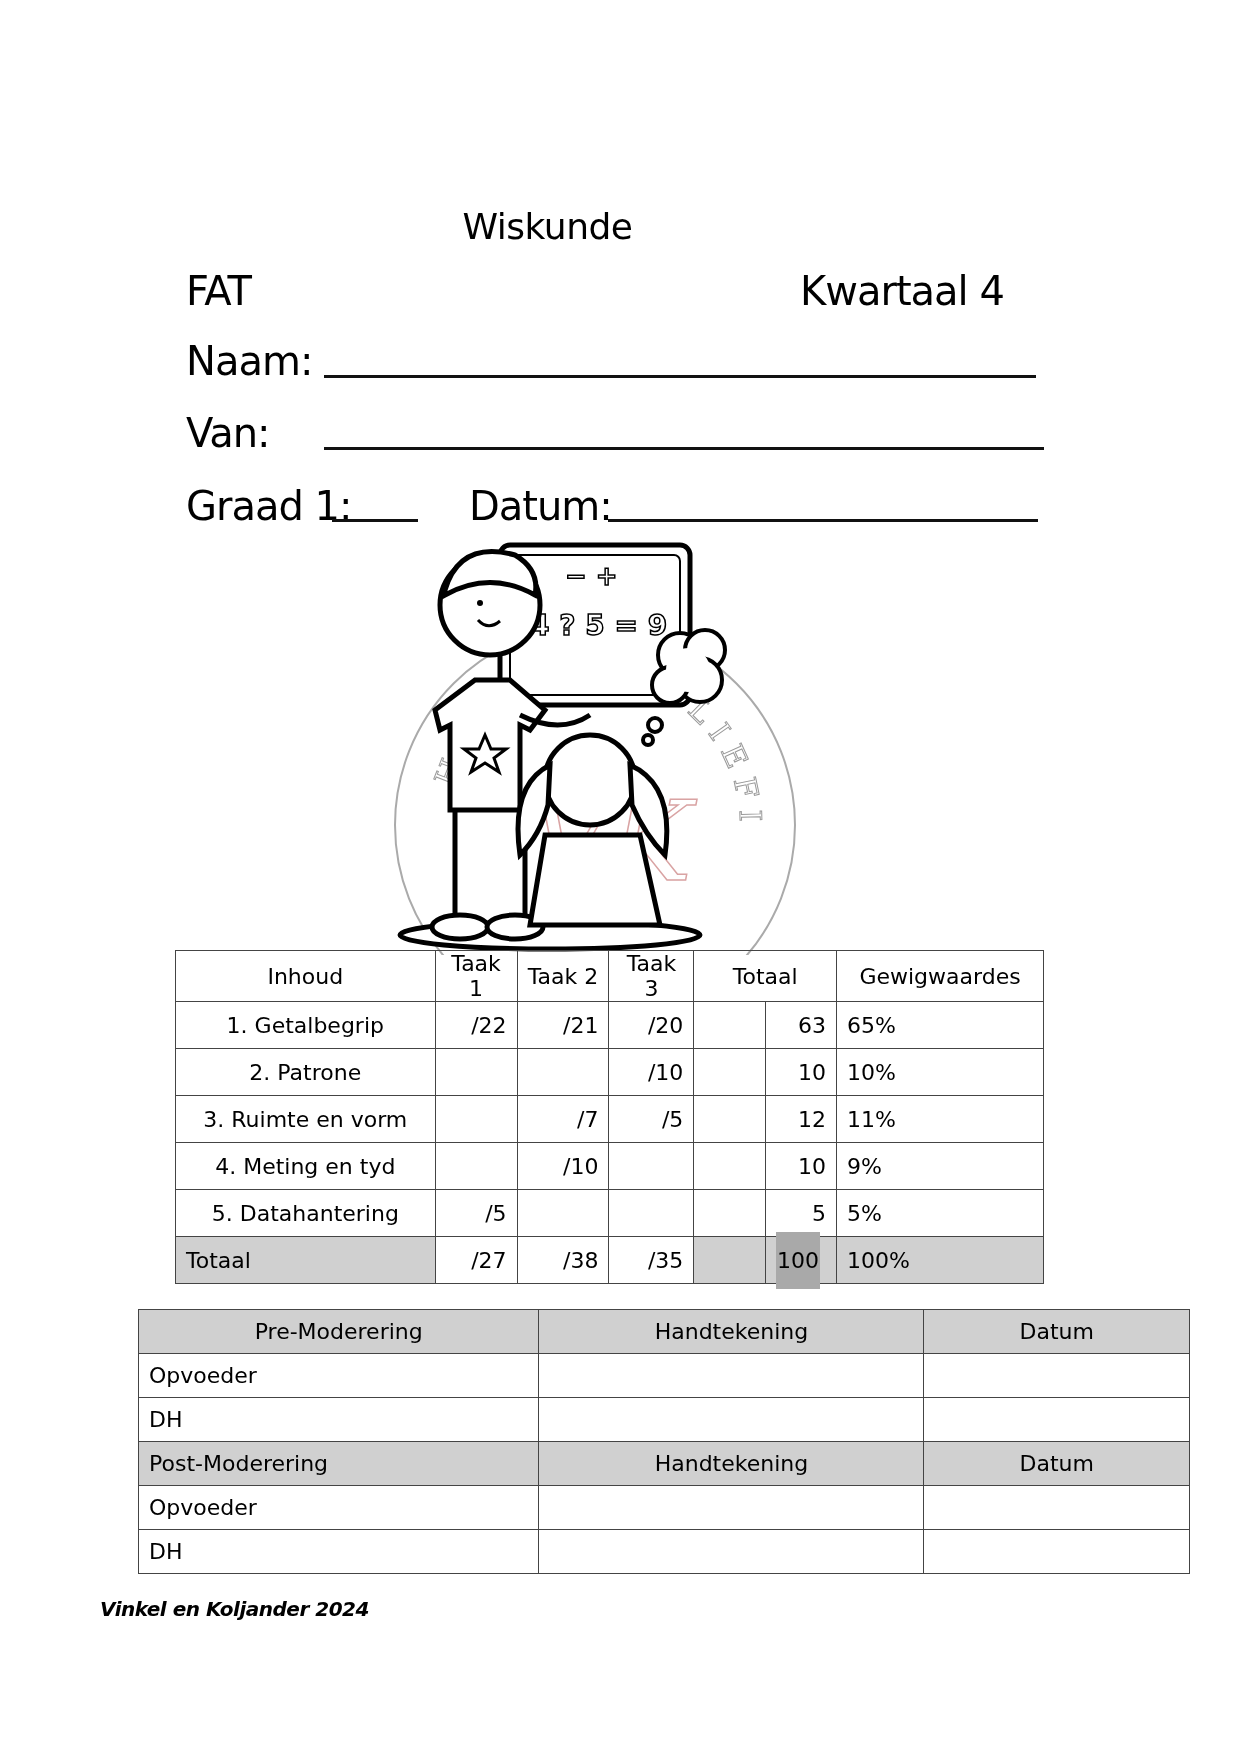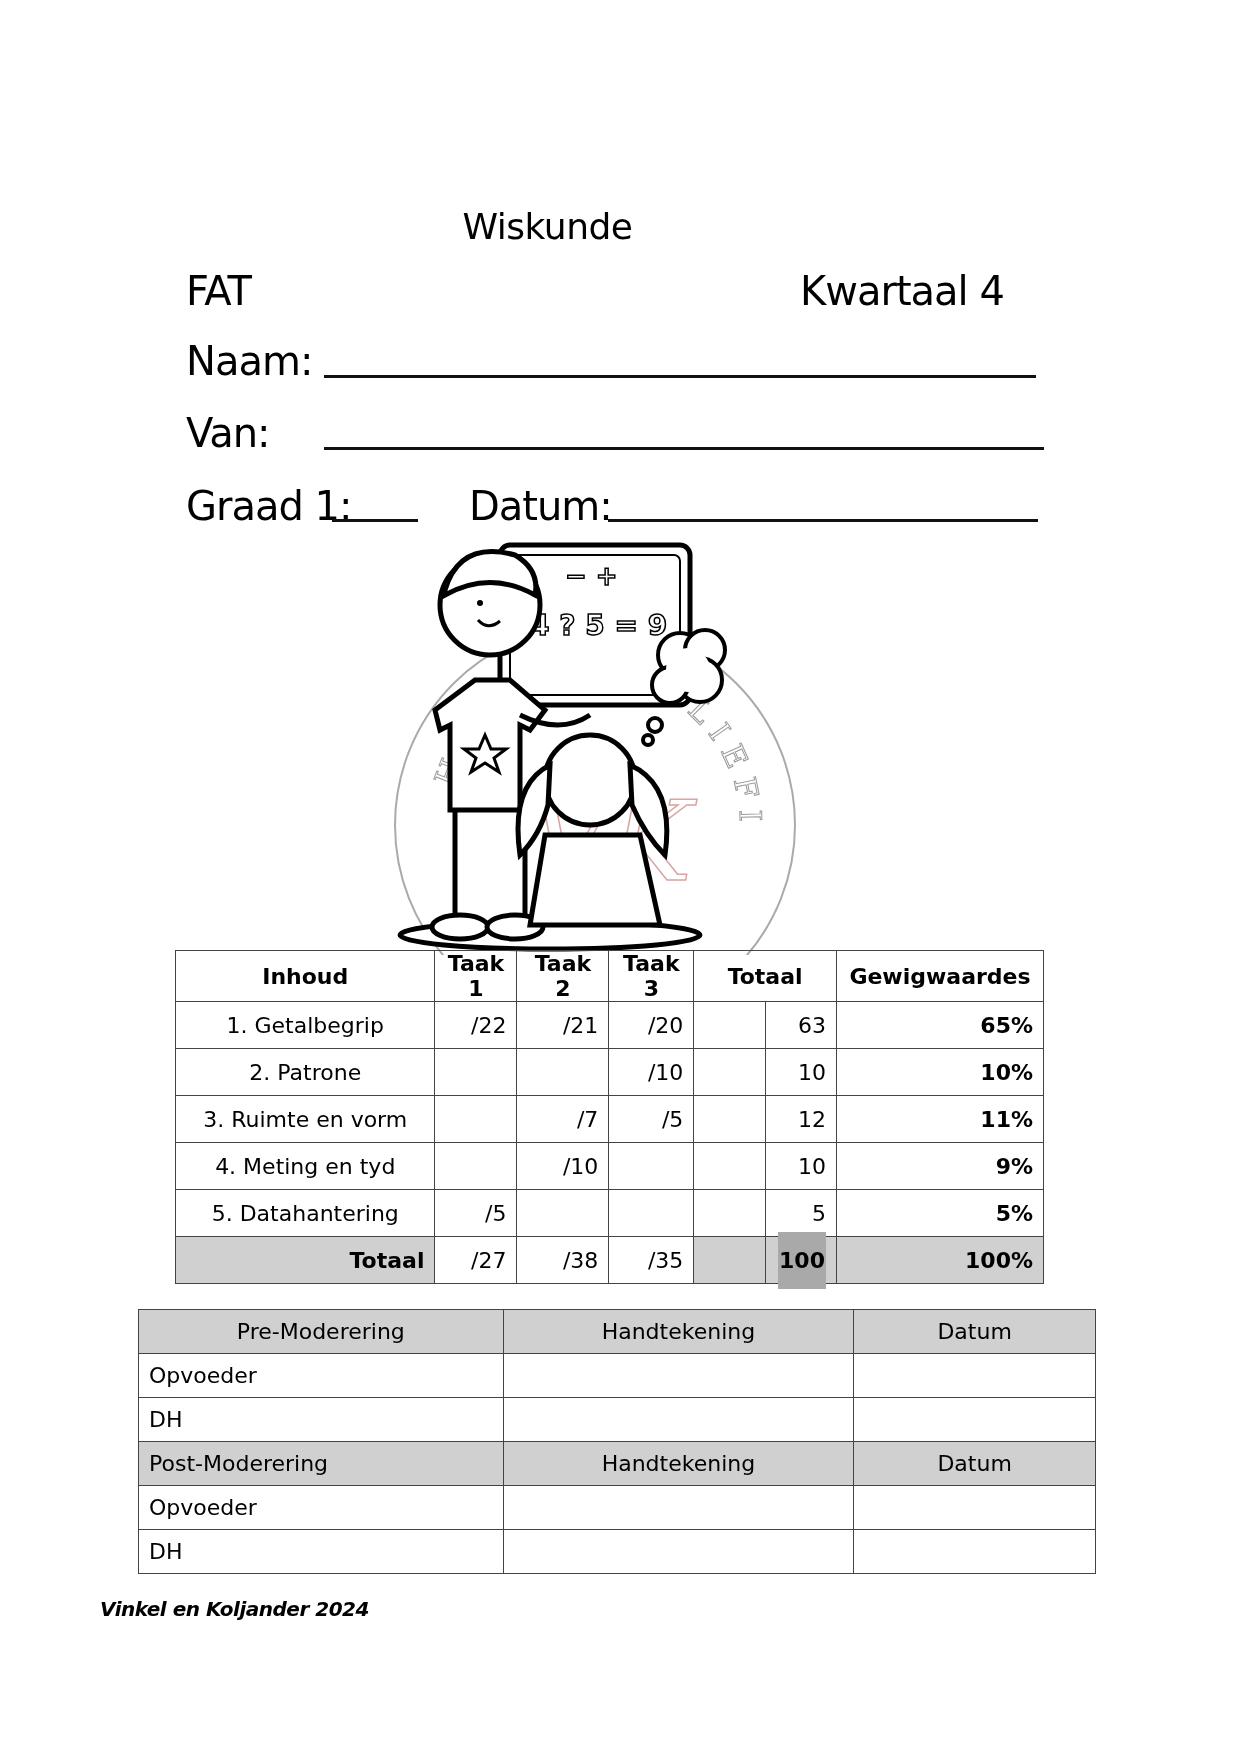--- a/index.html
+++ b/index.html
@@ -7,22 +7,22 @@
          font-family: "DejaVu Sans", sans-serif; color: #000; }
   .abs { position: absolute; }
   .title { left: 0; width: 1095px; top: 206px; text-align: center; font-size: 36px; letter-spacing: -0.5px; }
   .big { font-size: 40px; letter-spacing: -1px; }
   .line { position: absolute; height: 3px; background: #111; }
   .watermark-text { font-family: "DejaVu Serif", serif; fill: none; stroke: #999; stroke-width: 1; font-size: 30px; letter-spacing: 10px; }
   table { border-collapse: collapse; position: absolute; }
   td { border: 1.5px solid #444; font-size: 22px; padding: 0 10px; height: 47px; box-sizing: border-box; background: transparent; }
   .score td { text-align: right; }
   .score td.lbl { text-align: center; }
-  .score td.c { text-align: right; font-weight: bold; }
-  .score tr.hdr td { text-align: center; font-weight: bold; }
+  .score td.c { text-align: left; }
+  .score tr.hdr td { text-align: center; }
   .grey { background: rgba(200,200,200,0.85) !important; }
   .hl { background: #a9a9a9; padding: 16px 1px; }
   .mod td { height: 44px; font-size: 22px; }
   .mod td.c { text-align: center; }
   .footer { left: 100px; top: 1597px; font-size: 20px; font-style: italic; font-weight: bold; letter-spacing: -0.5px; text-align: center; }
   .illus { left: 380px; top: 535px; }
 </style>
 </head>
 <body>
 
@@ -159,21 +159,21 @@
     <td>/27</td>
     <td>/38</td>
     <td>/35</td>
     <td class="grey"></td>
     <td class="c grey"><span class="hl">100</span></td>
     <td class="c grey">100%</td>
   </tr>
 </tbody>
   </table>
 
-<table class="mod" style="left:138px; top:1309px; width:958px;">
+<table class="mod" style="left:138px; top:1309px; width:1052px;">
   <colgroup>
       <col style="width:365px">
       <col style="width:351px">
       <col style="width:242px">
     </colgroup>
   <tbody>
       <tr>
     <td class="c grey">Pre-Moderering</td>
     <td class="c grey">Handtekening</td>
     <td class="c grey">Datum</td>

